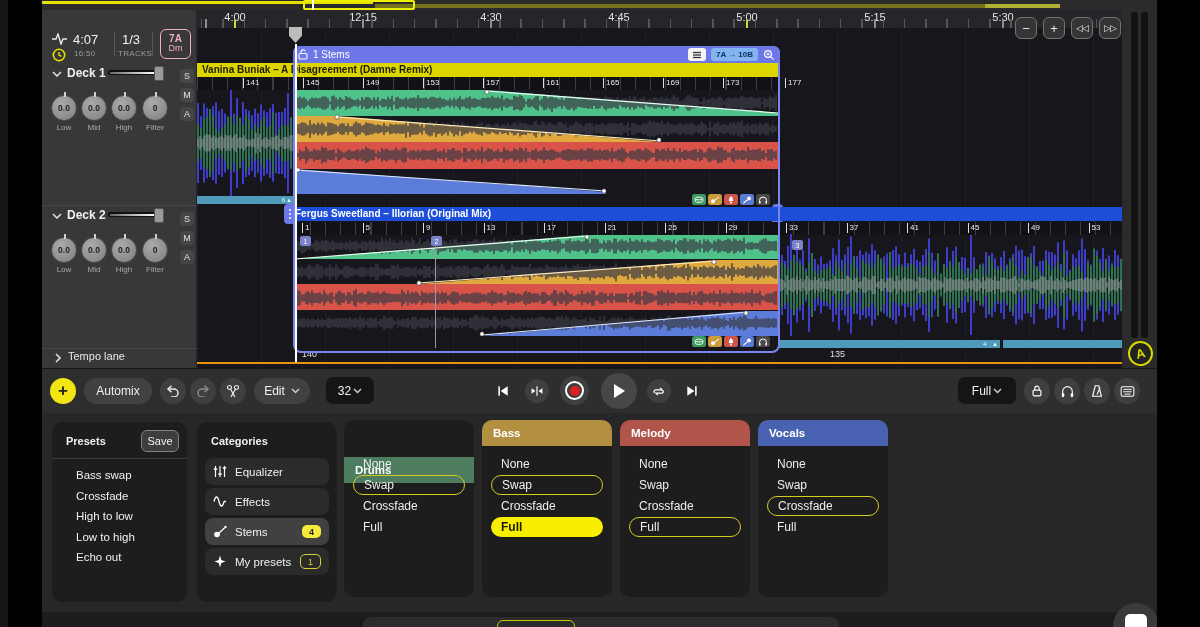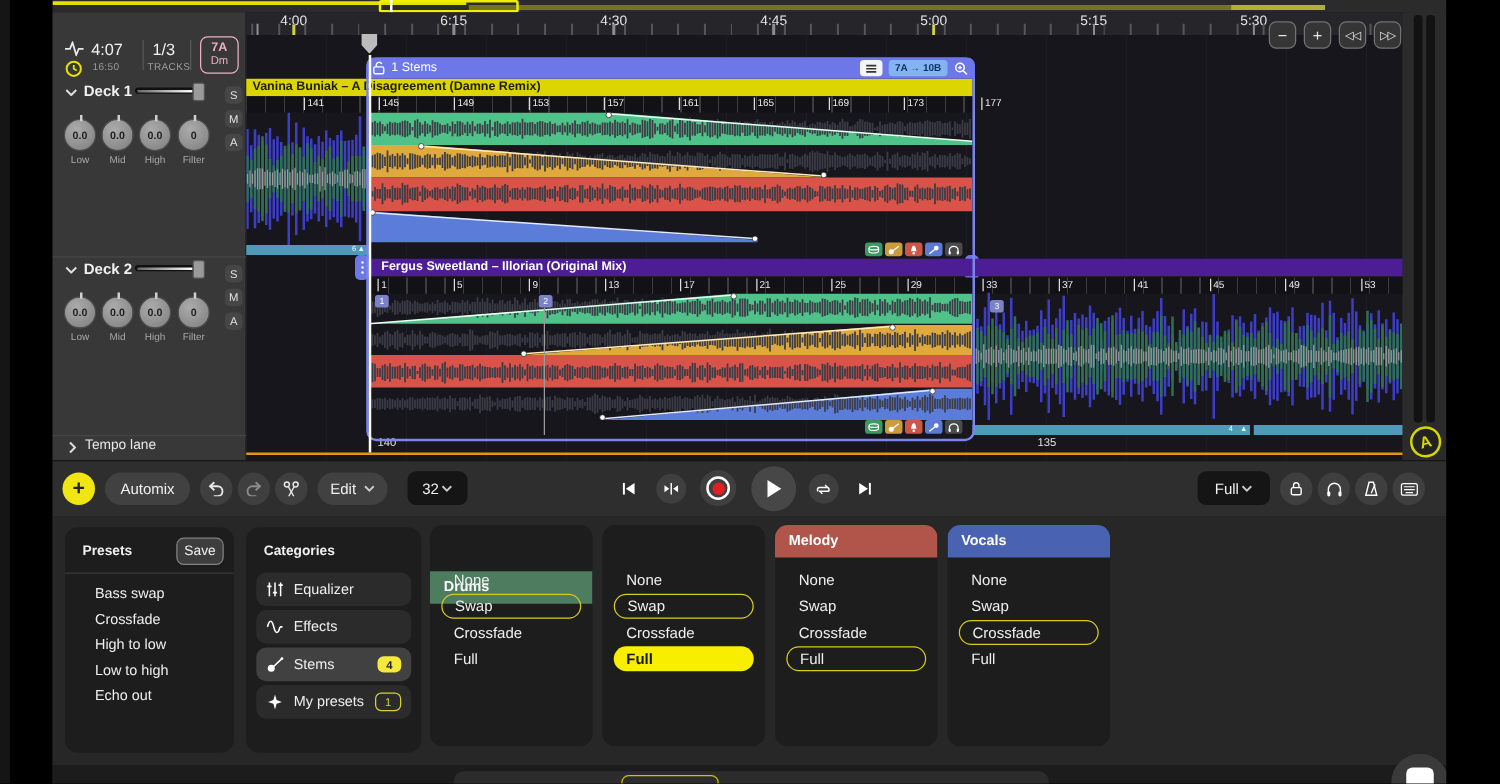--- a/index.html
+++ b/index.html
@@ -259,21 +259,21 @@
     </span>
     <span class="abs" style="left:26px;top:350px;font-size:11px;">Tempo lane</span>
 
     <div class="trackarea"></div>
     <div class="rightarea"></div>
     <div class="vbar" style="left:1089px;top:12px;height:326px;"></div>
     <div class="vbar" style="left:1099px;top:12px;height:326px;"></div>
 
     <div class="ruler">
         <span class="rl" style="left: 38px;">4:00</span>
-        <span class="rl" style="left: 166px;">6:15</span>
+        <span class="rl" style="left: 166px;">12:15</span>
         <span class="rl" style="left: 294px;">4:30</span>
         <span class="rl" style="left: 422px;">4:45</span>
         <span class="rl" style="left: 550px;">5:00</span>
         <span class="rl" style="left: 678px;">5:15</span>
         <span class="rl" style="left: 806px;">5:30</span>
       </div>
     <div class="ruler-ticks"></div>
     <div class="ytick" style="left:192px;"></div>
     <div class="ytick" style="left:704px;"></div>
 
@@ -378,21 +378,21 @@
         <i></i>
         <i></i>
         <i></i>
       </div>
     <div class="handle" style="left:730px;top:204px;">
         <i></i>
         <i></i>
         <i></i>
       </div>
 
-    <div class="t-title" style="left:253px;top:207px;width:827px;background:#4c1d95;color:#fff;padding-left:10px;">Fergus Sweetland – Illorian (Original Mix)</div>
+    <div class="t-title" style="left:253px;top:207px;width:827px;background:#1d4ed8;color:#fff;padding-left:0;">Fergus Sweetland – Illorian (Original Mix)</div>
     <div class="beat-ruler" style="left:253px;top:222px;width:827px;">
         <span class="rl" style="left: 7px;">1</span>
         <span class="rl" style="left: 67.5px;">5</span>
         <span class="rl" style="left: 128px;">9</span>
         <span class="rl" style="left: 188.5px;">13</span>
         <span class="rl" style="left: 249px;">17</span>
         <span class="rl" style="left: 309.5px;">21</span>
         <span class="rl" style="left: 370px;">25</span>
         <span class="rl" style="left: 430.5px;">29</span>
         <span class="rl" style="left: 491px;">33</span>
@@ -696,20 +696,21 @@
     <div class="card" style="left:302px;top:420px;width:130px;height:177px;">
       <div class="stem-head" style="background: rgb(77, 124, 94); margin-top: 37px;">Drums</div>
       <div class="opts">
         <div class="opt opt-plain">None</div>
         <div class="opt opt-outlined">Swap</div>
         <div class="opt opt-plain">Crossfade</div>
         <div class="opt opt-plain">Full</div>
       </div>
     </div>
     <div class="card" style="left:440px;top:420px;width:130px;height:177px;">
+      <div class="stem-head" style="background: rgb(178, 144, 63);">Bass</div>
       <div class="opts">
         <div class="opt opt-plain">None</div>
         <div class="opt opt-outlined">Swap</div>
         <div class="opt opt-plain">Crossfade</div>
         <div class="opt opt-solid">Full</div>
       </div>
     </div>
     <div class="card" style="left:578px;top:420px;width:130px;height:177px;">
       <div class="stem-head" style="background: rgb(177, 84, 74);">Melody</div>
       <div class="opts">

